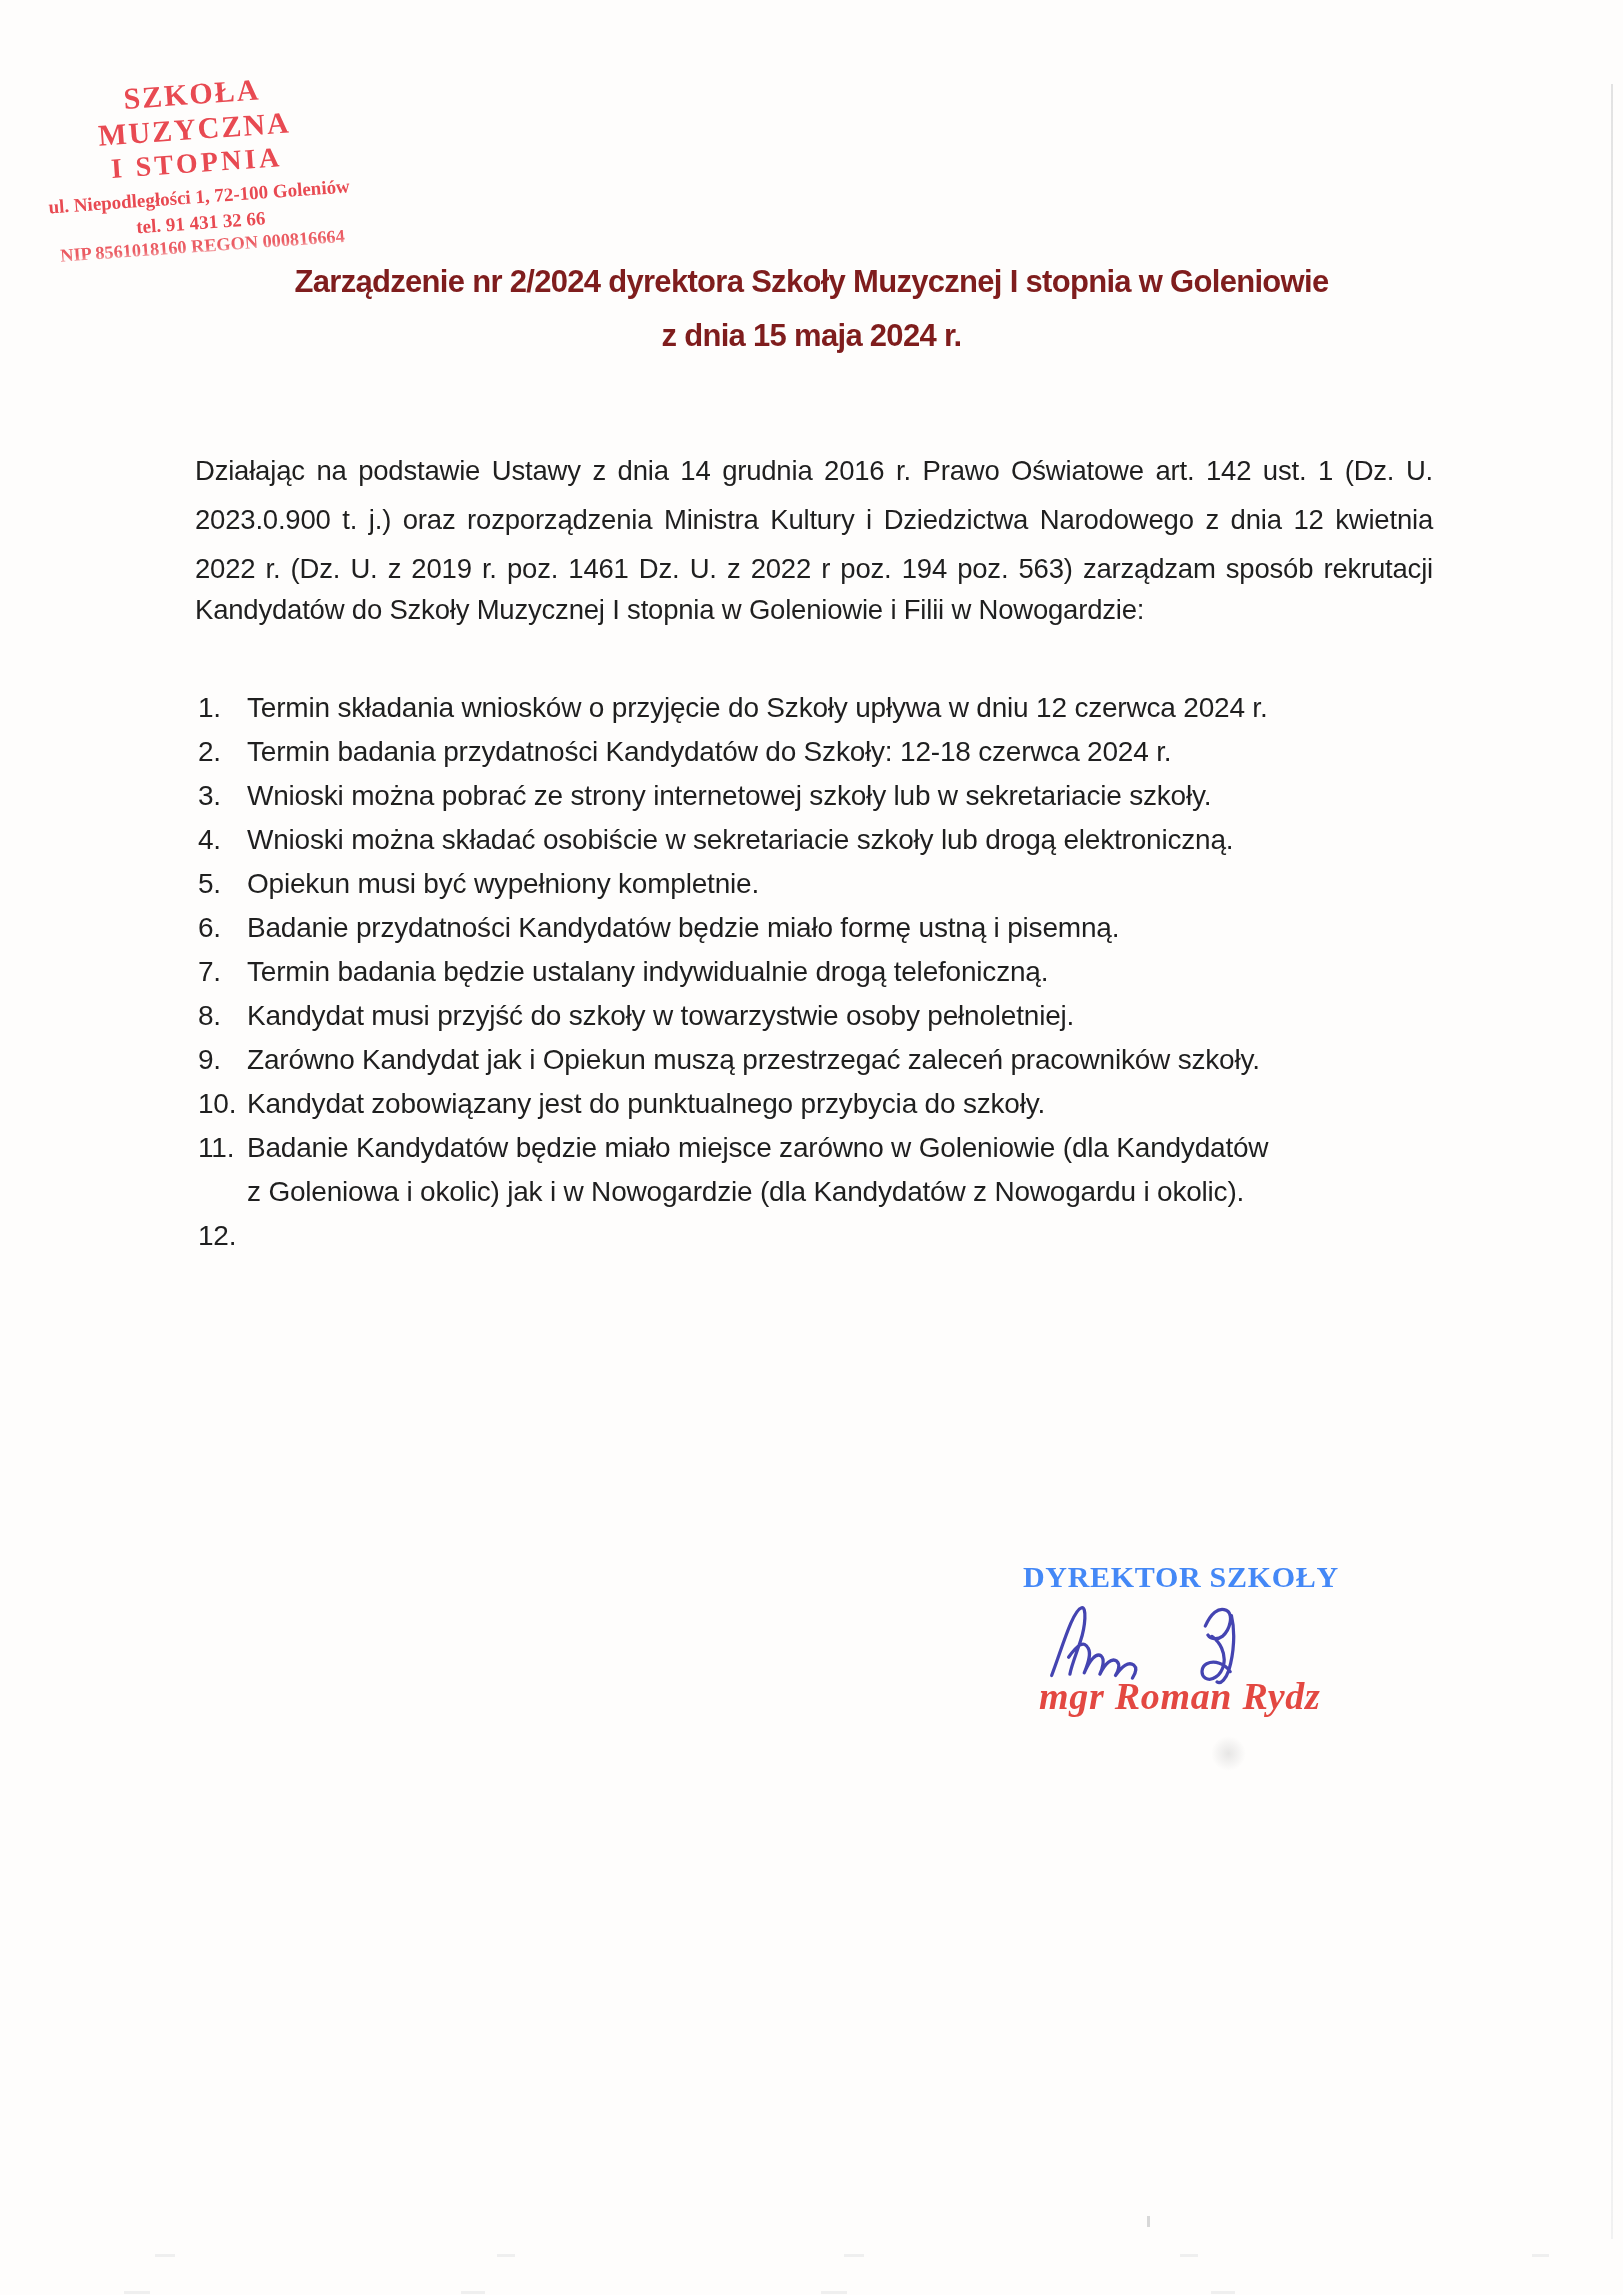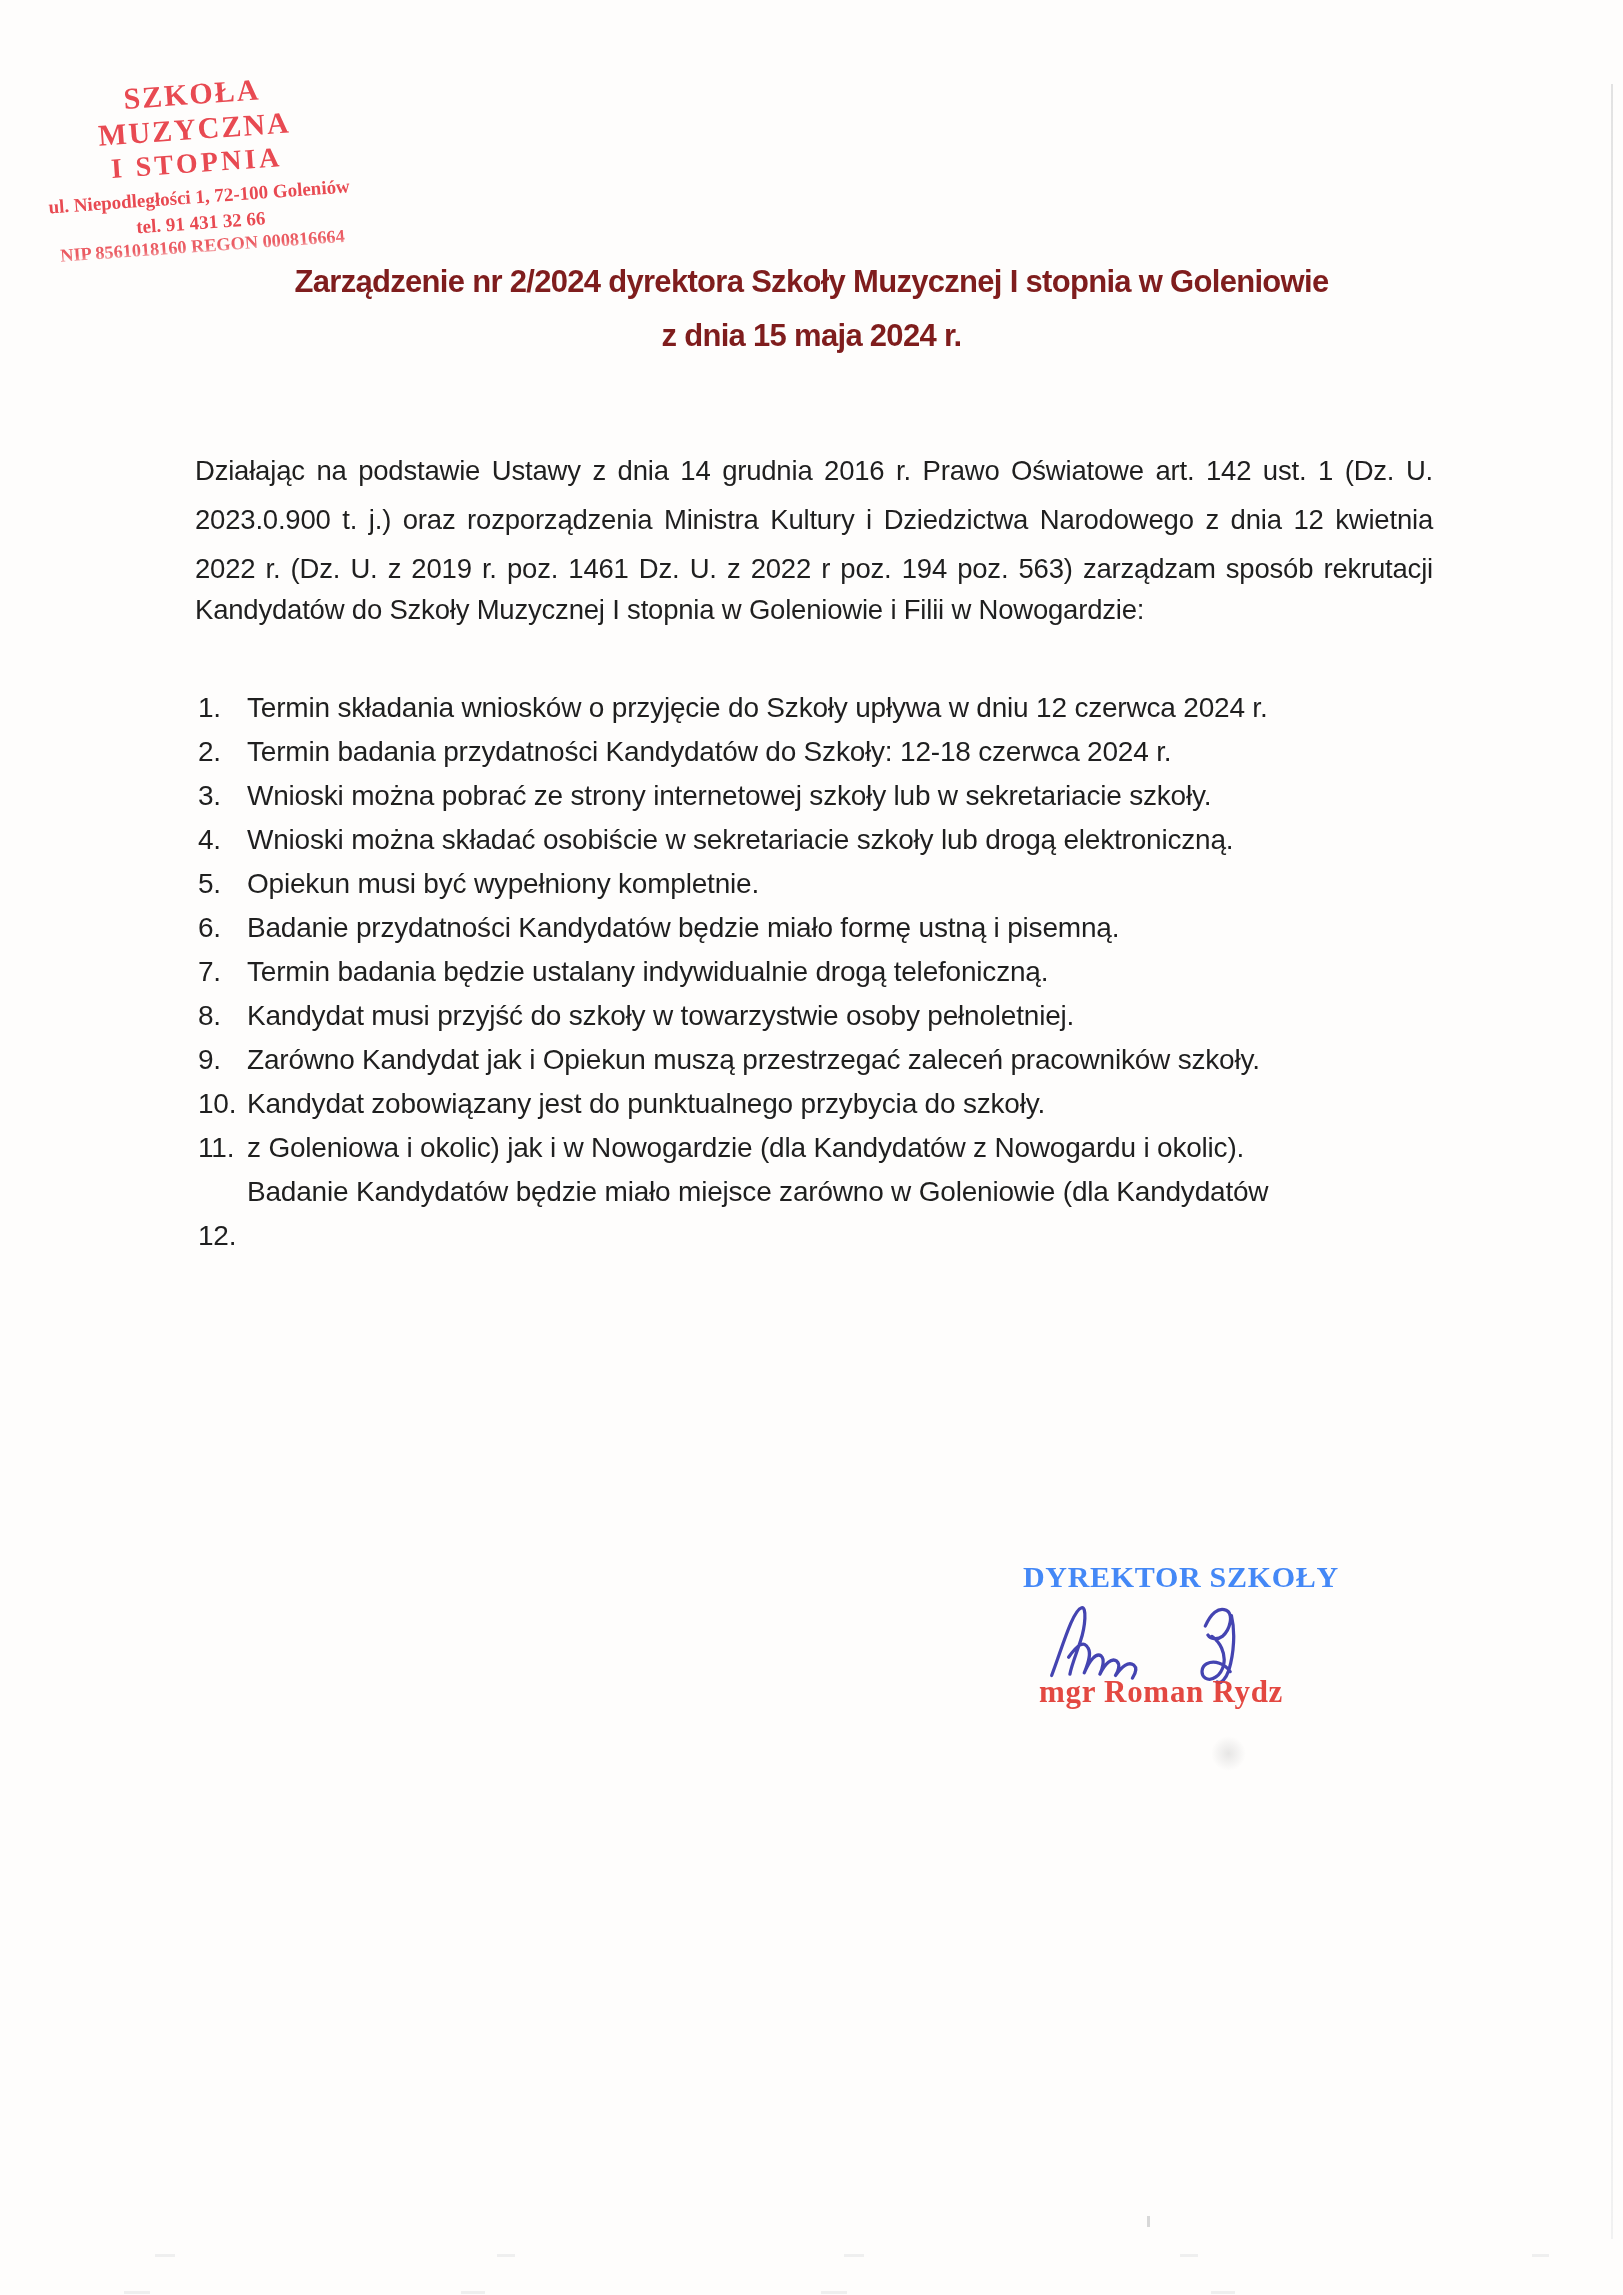--- a/index.html
+++ b/index.html
@@ -53,22 +53,22 @@
   .it{font-style:italic;margin-right:14.4px;}
   
   .sig-role{
     position:absolute;left:1023px;top:1560px;
     font-family:"Liberation Serif", serif;font-weight:bold;
     font-size:30px;letter-spacing:0.7px;color:#3b82f6;opacity:.95;
   }
   .sig-ink{position:absolute;left:1043px;top:1596px;width:257px;height:99px;}
   .sig-name{
     position:absolute;left:1039px;top:1674px;
-    font-family:"Liberation Serif", serif;font-weight:bold;
-    font-size:31px;letter-spacing:0.7px;color:#e23f38;opacity:.95;
+    font-family:"Liberation Serif", serif;font-weight:bold;font-style:italic;
+    font-size:38px;letter-spacing:0.7px;color:#e23f38;opacity:.95;
   }
   
   .edge-line{
     position:absolute;left:1611px;top:84px;width:2px;height:2155px;
     background:linear-gradient(to bottom,#e2e2e2 0%,#f0f0f0 25%,#ececec 60%,#f1f1f1 100%);
   }
   .smudge{
     position:absolute;left:1211px;top:1736px;width:35px;height:35px;
     background:radial-gradient(circle,rgba(170,170,170,.28) 0%,rgba(170,170,170,0) 70%);
   }
@@ -137,22 +137,22 @@
       <span class="num">9.</span>
       <span class="txt">Zarówno Kandydat jak i Opiekun muszą przestrzegać zaleceń pracowników szkoły.</span>
     </div>
     <div class="li">
       <span class="num">10.</span>
       <span class="txt">Kandydat zobowiązany jest do punktualnego przybycia do szkoły.</span>
     </div>
     <div class="li">
       <span class="num">11.</span>
       <span class="txt">
+        <div>Badanie Kandydatów będzie miało miejsce zarówno w Goleniowie (dla Kandydatów</div>
         <div>z Goleniowa i okolic) jak i w Nowogardzie (dla Kandydatów z Nowogardu i okolic).</div>
-        <div>Badanie Kandydatów będzie miało miejsce zarówno w Goleniowie (dla Kandydatów</div>
       </span>
     </div>
     <div class="li">
       <span class="num">12.</span>
       <span class="txt">
       </span>
     </div>
   </div>
 
   <div class="sig-role">DYREKTOR SZKOŁY</div>

